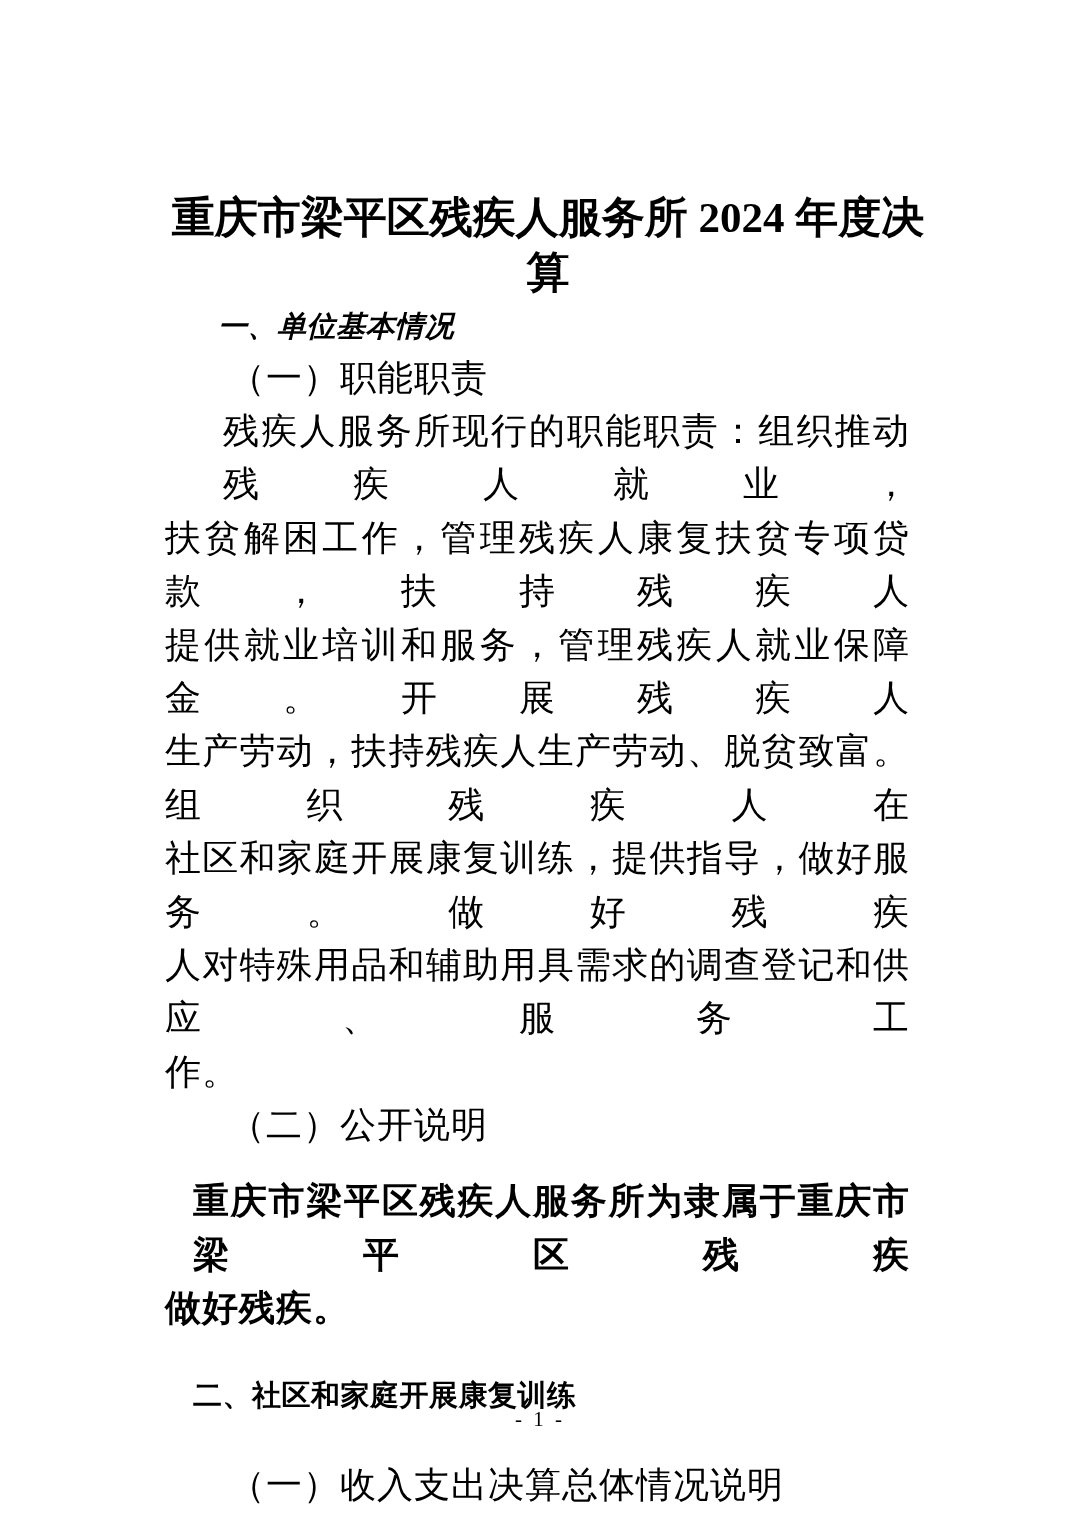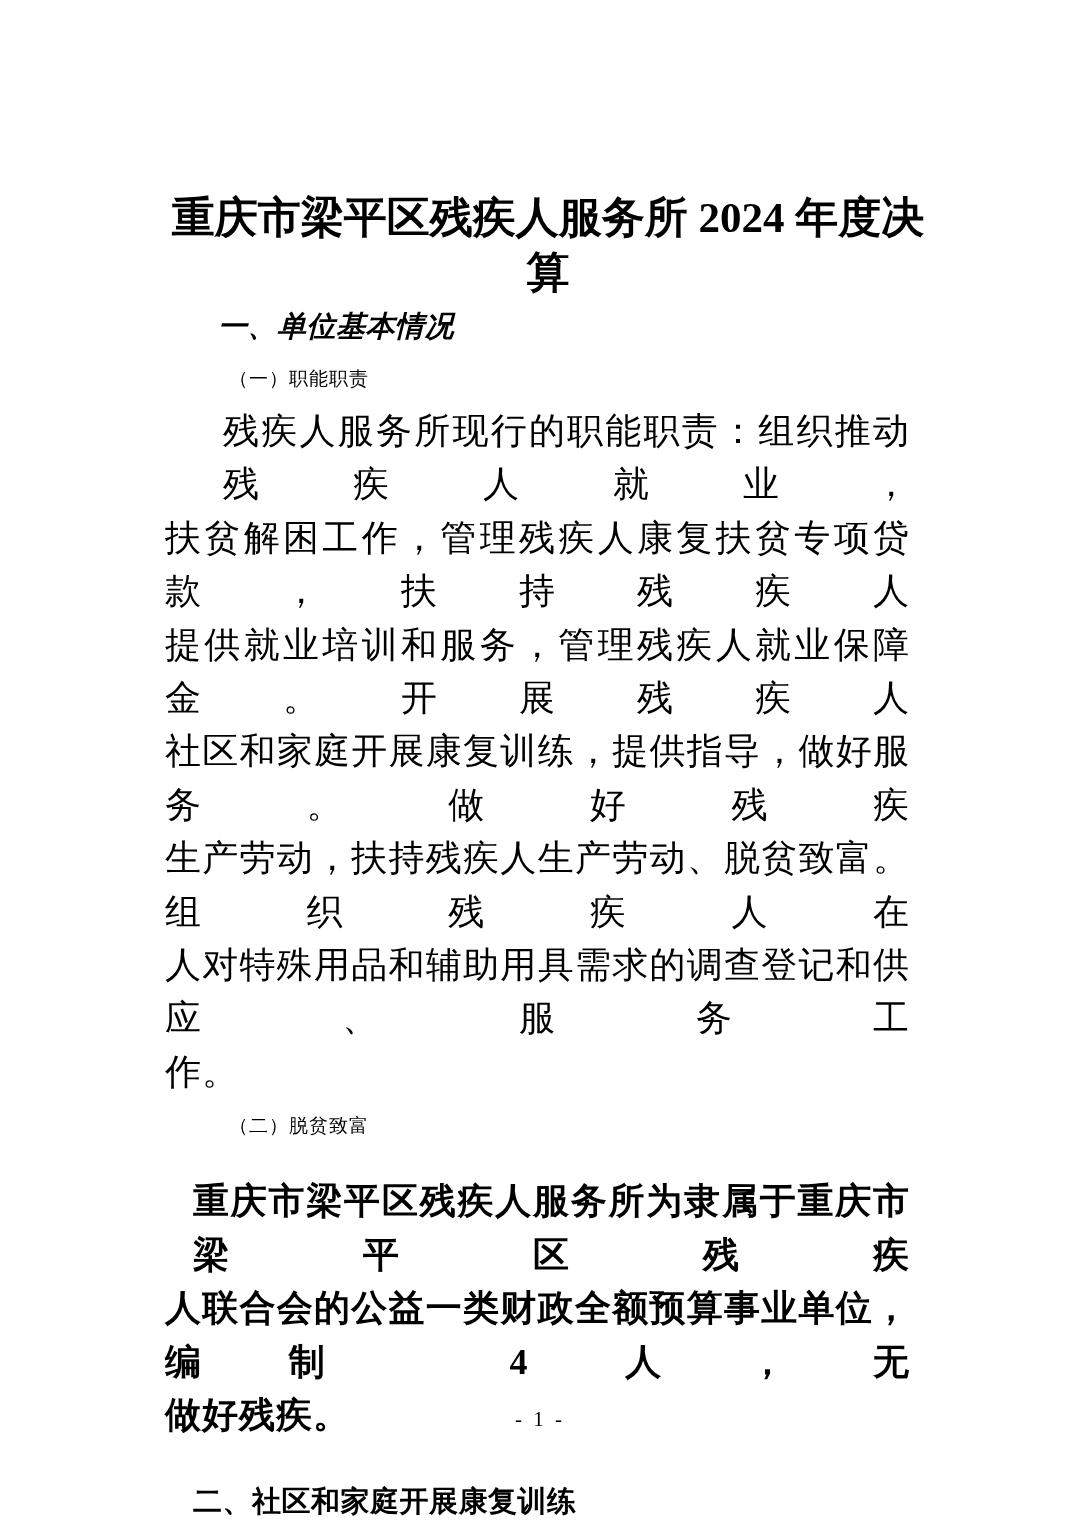--- a/index.html
+++ b/index.html
@@ -40,21 +40,21 @@
     font-family: "Liberation Sans", "DejaVu Sans", sans-serif;
     font-weight: bold;
     font-size: 29px;
     line-height: 52px;
     letter-spacing: 0.5px;
   }
   .h1-indent { padding-left: 53px; font-style: italic; }
   .h2-indent { padding-left: 28px; }
   .h2-top    { margin-top: 33px; }
   .h-sub {
-    font-size: 19px;
+    font-size: 36px;
     line-height: 53px;
     padding-left: 64px;
     letter-spacing: 1px;
   }
   .sub3-top { margin-top: 38px; }
   .para {
     font-size: 36px;
     line-height: 53.4px;
     letter-spacing: 1px;
   }
@@ -93,31 +93,30 @@
     </div>
 
     <div class="h-main h1-indent">一、单位基本情况</div>
 
     <div class="h-sub">（一）职能职责</div>
 
     <div class="para">
       <div class="jline fl-indent-2">残疾人服务所现行的职能职责：组织推动残疾人就业，</div>
       <div class="jline">扶贫解困工作，管理残疾人康复扶贫专项贷款，扶持残疾人</div>
       <div class="jline">提供就业培训和服务，管理残疾人就业保障金。开展残疾人</div>
+      <div class="jline">生产劳动，扶持残疾人生产劳动、脱贫致富。组织残疾人在</div>
       <div class="jline">社区和家庭开展康复训练，提供指导，做好服务。做好残疾</div>
-      <div class="jline">生产劳动，扶持残疾人生产劳动、脱贫致富。组织残疾人在</div>
       <div class="jline">人对特殊用品和辅助用具需求的调查登记和供应、服务工</div>
       <div class="lline">作。</div>
     </div>
 
-    <div class="h-sub">（二）脱贫致富</div>
+    <div class="h-sub">（二）公开说明</div>
 
     <div class="para para-org">
       <div class="jline fl-indent-1">重庆市梁平区残疾人服务所为隶属于重庆市梁平区残疾</div>
-      <div class="jline">人联合会的公益一类财政全额预算事业单位，编制 4 人，无</div>
       <div class="lline">做好残疾。</div>
     </div>
 
     <div class="h-main h2-indent h2-top">二、社区和家庭开展康复训练</div>
 
     <div class="h-sub sub3-top">（一）收入支出决算总体情况说明</div>
 
   </div>
 
   <div class="footer">- 1 -</div>

